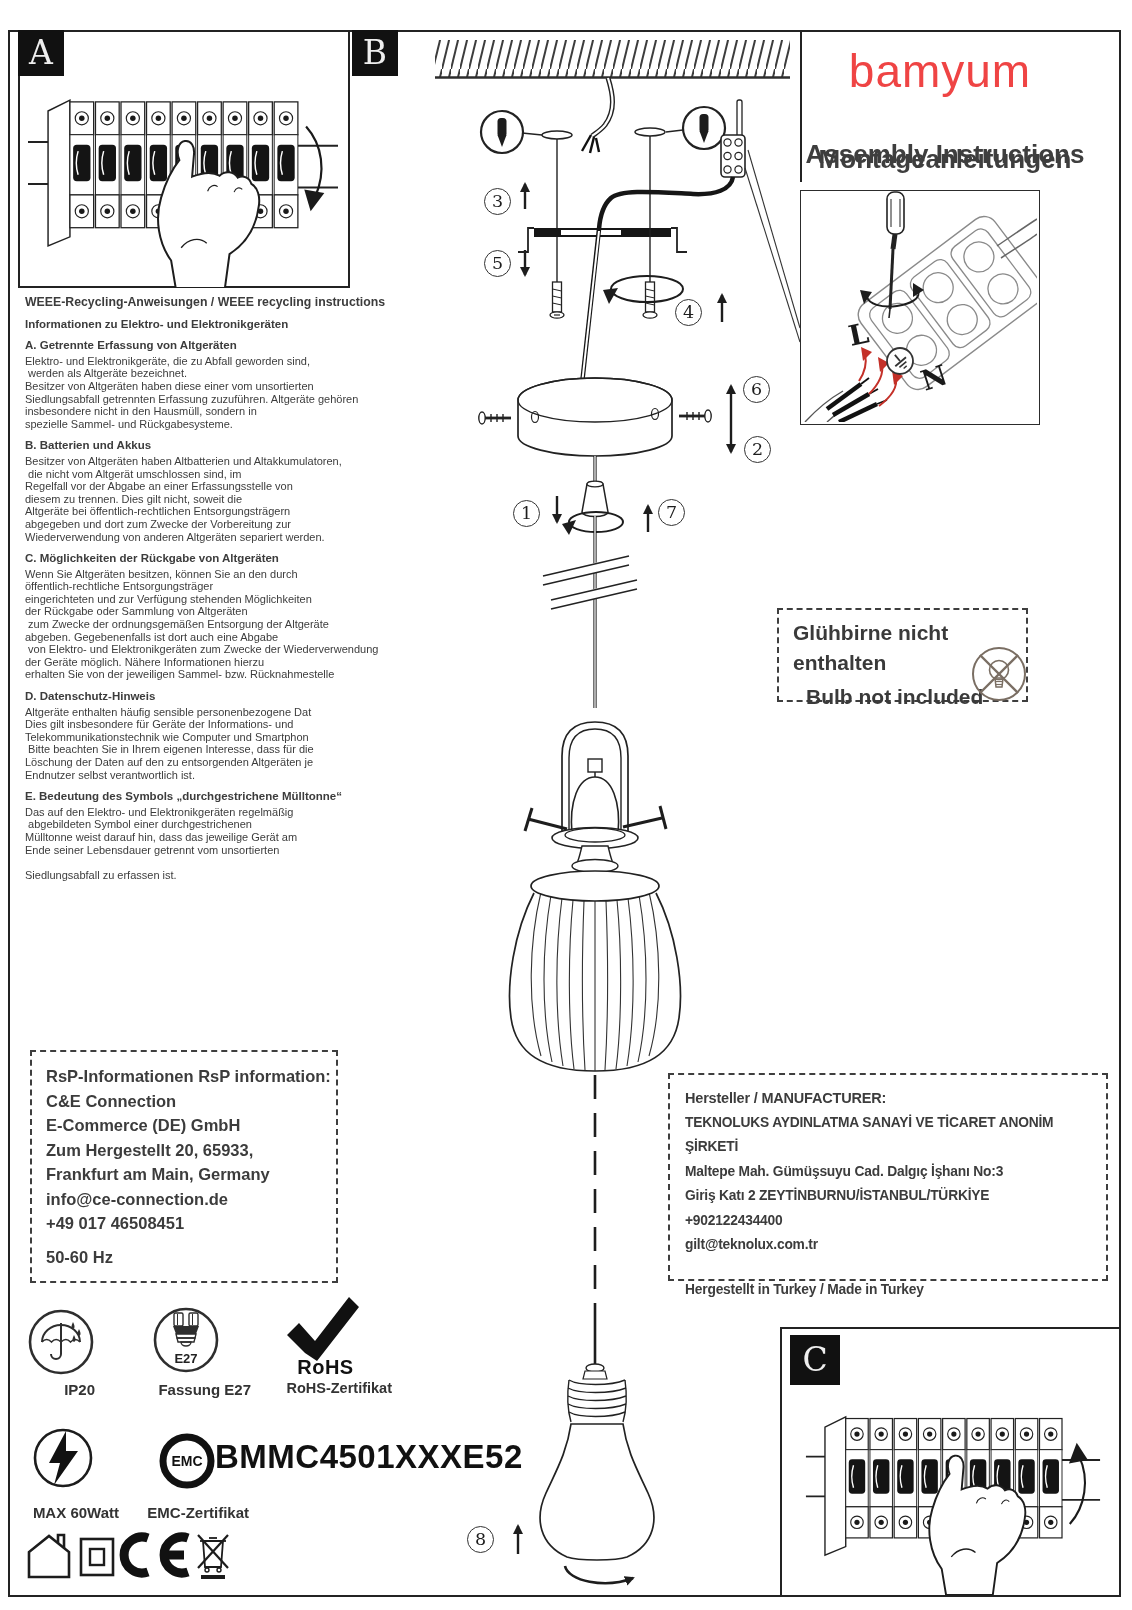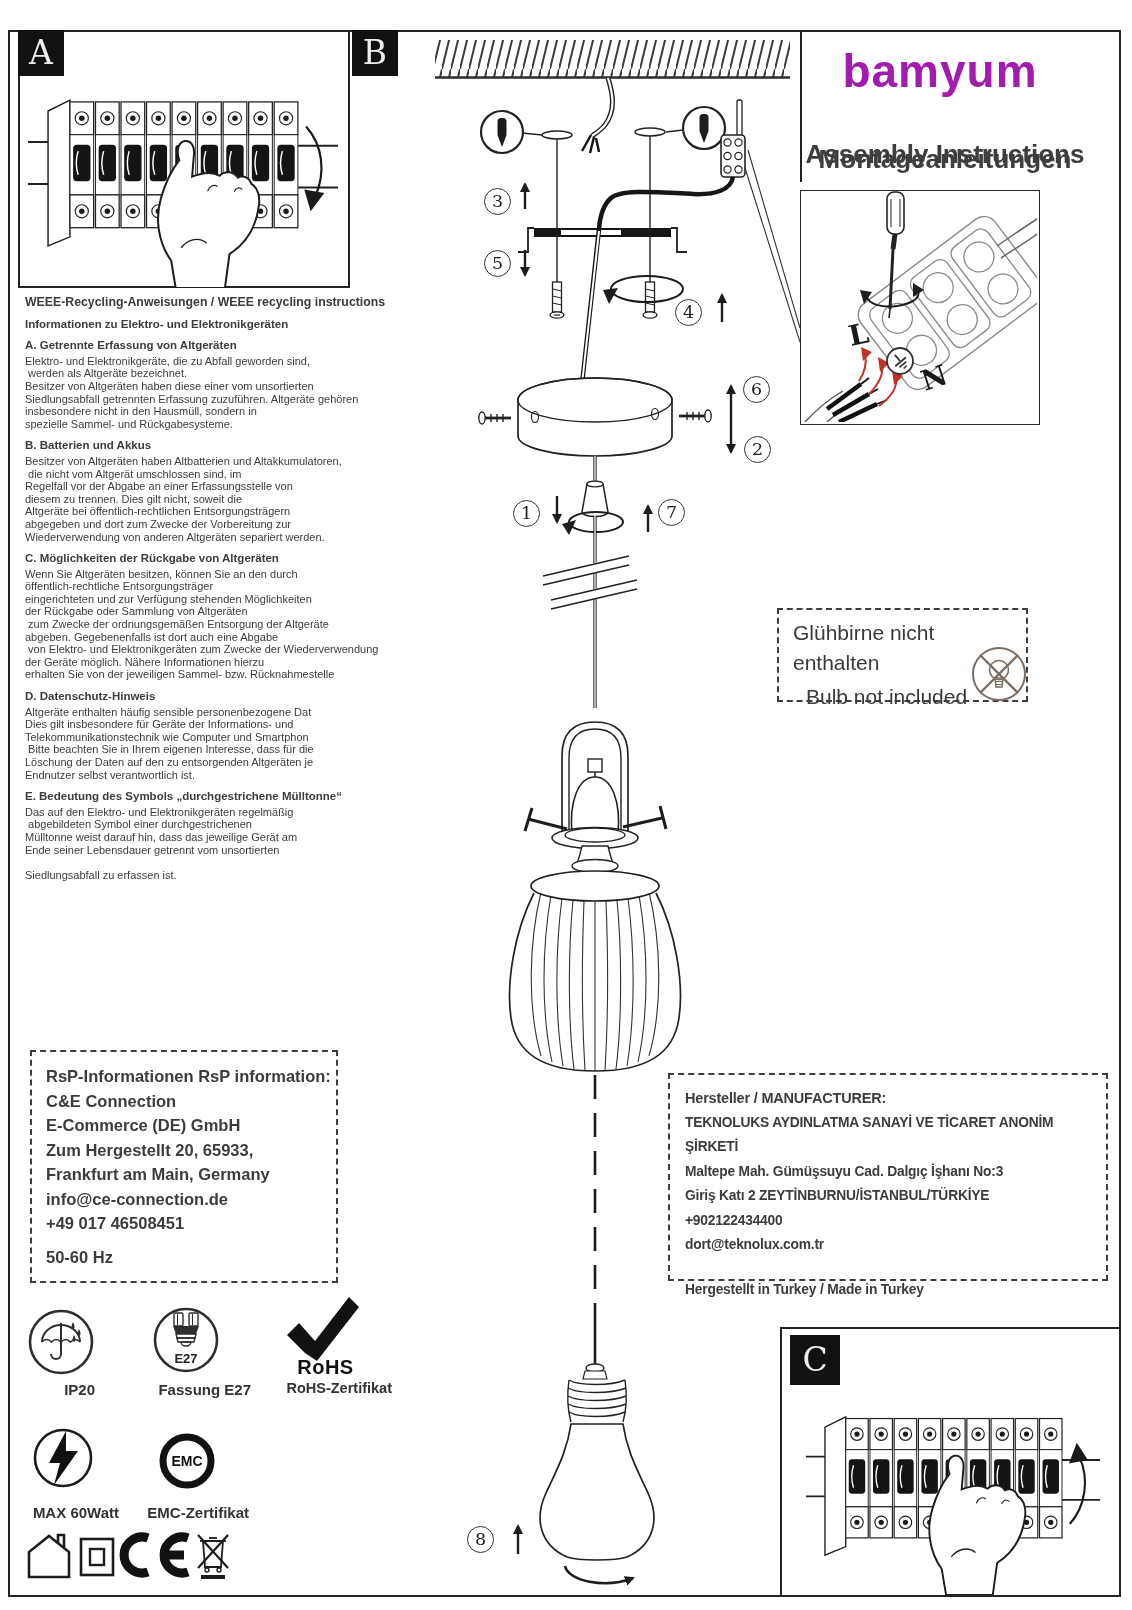--- a/index.html
+++ b/index.html
@@ -2,30 +2,30 @@
 <html><head>
 <meta charset="utf-8">
 <style>
   html,body{margin:0;padding:0;background:#fff;}
   #sheet{position:relative;width:1132px;height:1610px;background:#fff;overflow:hidden;
          font-family:"Liberation Sans",sans-serif;color:#383838;}
   .abs{position:absolute;}
   .frame{border:2px solid #232323;box-sizing:border-box;}
   .corner-label{width:46px;height:46px;background:#111;color:#eee;
       font-family:"DejaVu Serif",serif;font-size:33px;text-align:center;line-height:46px;}
-  .brand{font-size:46px;font-weight:bold;color:#a21caf;letter-spacing:1px;}
+  .brand{font-size:46px;font-weight:normal;color:#ef4444;letter-spacing:1px;}
   .hdr-title{font-size:26px;font-weight:bold;color:#3e3e3e;text-align:center;line-height:31px;}
   .weee{width:436px;font-size:11px;line-height:12.6px;color:#3c3c3c;}
   .weee h1{font-size:12.3px;margin:0 0 2px 0;}
   .weee h2{font-size:11.5px;margin:9px 0 3px 0;}
   .weee p{margin:0;white-space:pre-wrap;}
   .dashed-box{border:2.2px dashed #3e3e3e;box-sizing:border-box;background:#fff;}
   .rsp-line{font-size:16.5px;font-weight:bold;color:#3c3c3c;line-height:24.5px;}
   .mfg-line{font-size:13.8px;font-weight:bold;color:#3c3c3c;line-height:24.5px;letter-spacing:-0.2px;}
-  .bulb-line{font-size:21px;font-weight:normal;color:#3a3a3a;line-height:30px;}
+  .bulb-line{font-size:21px;font-weight:bold;color:#3a3a3a;line-height:30px;}
   .step-circle{width:27px;height:27px;border:1.7px solid #333;border-radius:50%;
       font-family:"DejaVu Serif",serif;font-size:17.5px;line-height:25px;text-align:center;
       color:#1d1d1d;box-sizing:border-box;background:rgba(255,255,255,.85);}
   .cert-label{font-size:15px;font-weight:bold;color:#333;text-align:right;}
   .model-code{font-size:33px;font-weight:bold;color:#111;letter-spacing:0.5px;}
   .rohs-word{font-size:20px;font-weight:bold;color:#111;letter-spacing:0.5px;}
   svg{display:block;}
 </style>
 </head>
 <body>
@@ -416,21 +416,21 @@
     <div class="rsp-line">+49 017 46508451</div>
     <div class="rsp-line" style="margin-top:9px;">50-60 Hz</div>
   </div>
 
   <div class="abs dashed-box" style="left:668px;top:1073px;width:440px;height:208px;padding:11px 0 0 15px;">
     <div class="mfg-line" style="font-size:14.5px;">Hersteller / MANUFACTURER:</div>
     <div class="mfg-line">TEKNOLUKS AYDINLATMA SANAYİ VE TİCARET ANONİM ŞİRKETİ</div>
     <div class="mfg-line">Maltepe Mah. Gümüşsuyu Cad. Dalgıç İşhanı No:3</div>
     <div class="mfg-line">Giriş Katı 2 ZEYTİNBURNU/İSTANBUL/TÜRKİYE</div>
     <div class="mfg-line">+902122434400</div>
-    <div class="mfg-line">dort@teknolux.com.tr</div>
+    <div class="mfg-line">gilt@teknolux.com.tr</div>
     <div class="mfg-line" style="margin-top:20px;">Hergestellt in Turkey / Made in Turkey</div>
   </div>
 
   <svg class="abs" style="left:27px;top:1308px;" width="68" height="68" viewBox="-34 -34 68 68">
     <circle cx="0" cy="0" r="31" fill="none" stroke="#2e2e2e" stroke-width="2.6"></circle>
     <path d="M-19,0 A19,17 0 0 1 19,0" fill="none" stroke="#2e2e2e" stroke-width="2"></path>
     <path d="M-19,0 Q-14.5,-5 -9.5,0 Q-5,-5 0,0 Q5,-5 9.5,0 Q14.5,-5 19,0" fill="none" stroke="#2e2e2e" stroke-width="1.6"></path>
     <line x1="0" y1="-19" x2="0" y2="12" stroke="#2e2e2e" stroke-width="2"></line>
     <path d="M0,12 a5,5 0 0 1 -10,0" fill="none" stroke="#2e2e2e" stroke-width="2"></path>
     <path d="M12,-20 C14,-16 14,-14 12,-13 C10,-14 10,-16 12,-20 Z" fill="#2e2e2e"></path>
@@ -464,20 +464,21 @@
     <polygon points="3,-27 -14,5 -3,5 -9,27 15,-7 3,-7" fill="#111"></polygon>
   </svg>
   <div class="abs cert-label" style="left:9px;top:1504px;width:110px;">MAX 60Watt</div>
 
   <svg class="abs" style="left:158px;top:1432px;" width="58" height="58" viewBox="-29 -29 58 58">
     <circle cx="0" cy="0" r="24" fill="none" stroke="#111" stroke-width="7"></circle>
     <text x="0" y="5" text-anchor="middle" font-family="Liberation Sans, sans-serif" font-weight="bold" font-size="14" fill="#111">EMC</text>
   </svg>
   <div class="abs cert-label" style="left:117px;top:1504px;width:132px;">EMC-Zertifikat</div>
 
+  <div class="abs model-code" style="left:215px;top:1438px;">BMMC4501XXXE52</div>
 
   <svg class="abs" style="left:23px;top:1530px;" width="52" height="50" viewBox="-26 -25 52 50">
     <path d="M-20,22 L-20,-3 L0,-19 L20,-3 L20,22 Z" fill="none" stroke="#1c1c1c" stroke-width="2.6"></path>
     <path d="M9,-12 L9,-20 L15,-20 L15,-7" fill="none" stroke="#1c1c1c" stroke-width="2.6"></path>
   </svg>
   <svg class="abs" style="left:78px;top:1536px;" width="38" height="42" viewBox="-19 -21 38 42">
     <rect x="-16" y="-18" width="32" height="36" fill="none" stroke="#1c1c1c" stroke-width="2.6"></rect>
     <rect x="-7" y="-8" width="14" height="16" fill="none" stroke="#1c1c1c" stroke-width="2.4"></rect>
   </svg>
   <svg class="abs" style="left:116px;top:1531px;" width="76" height="48" viewBox="0 0 76 48">

